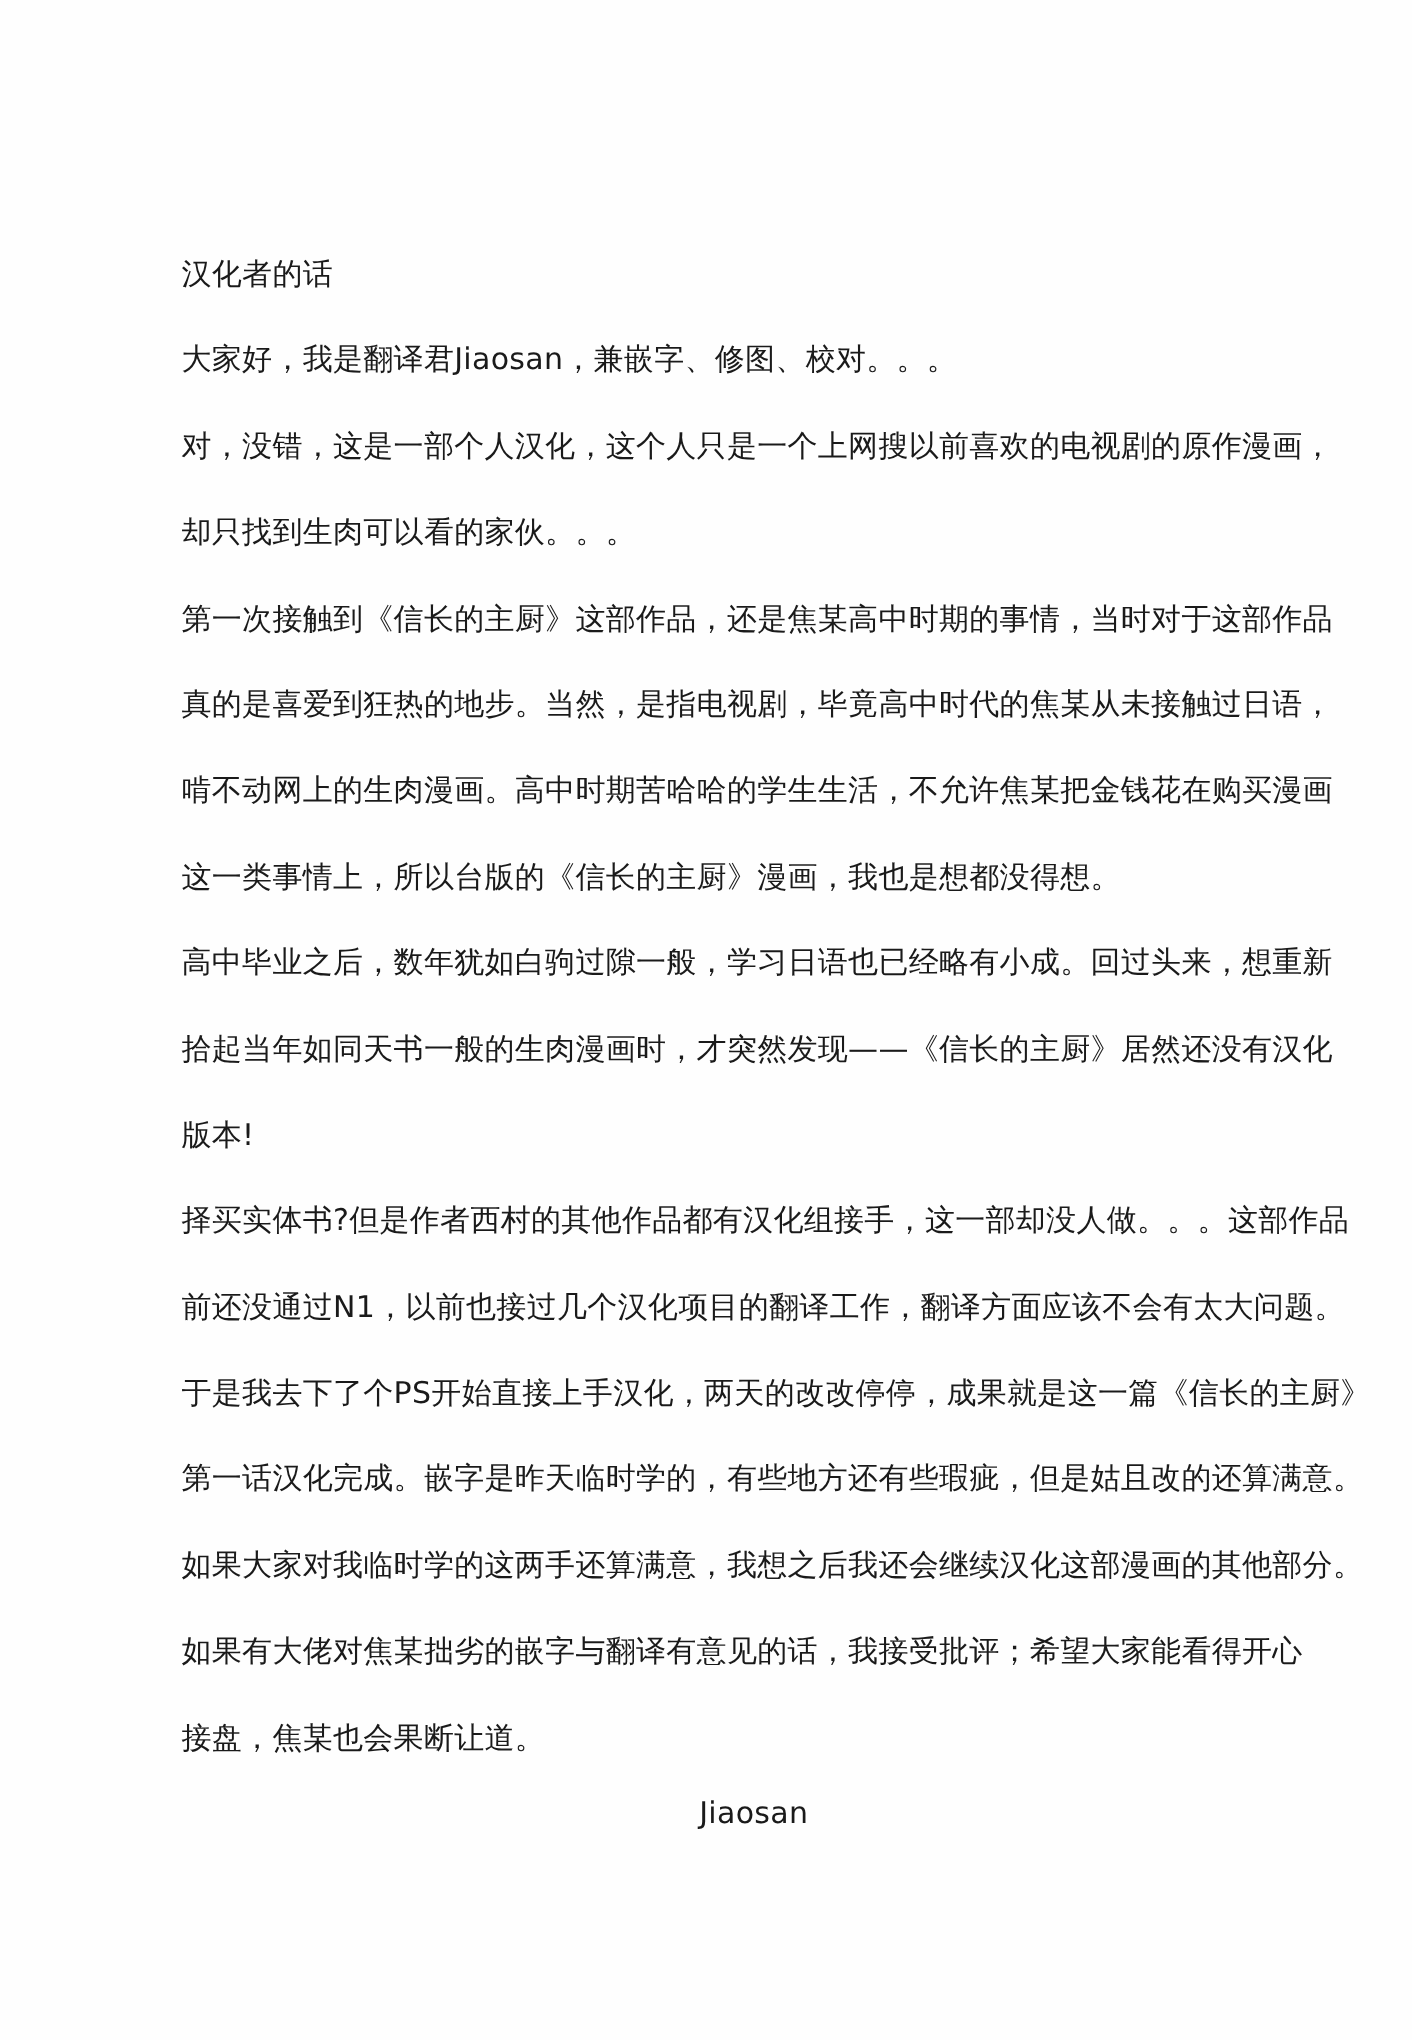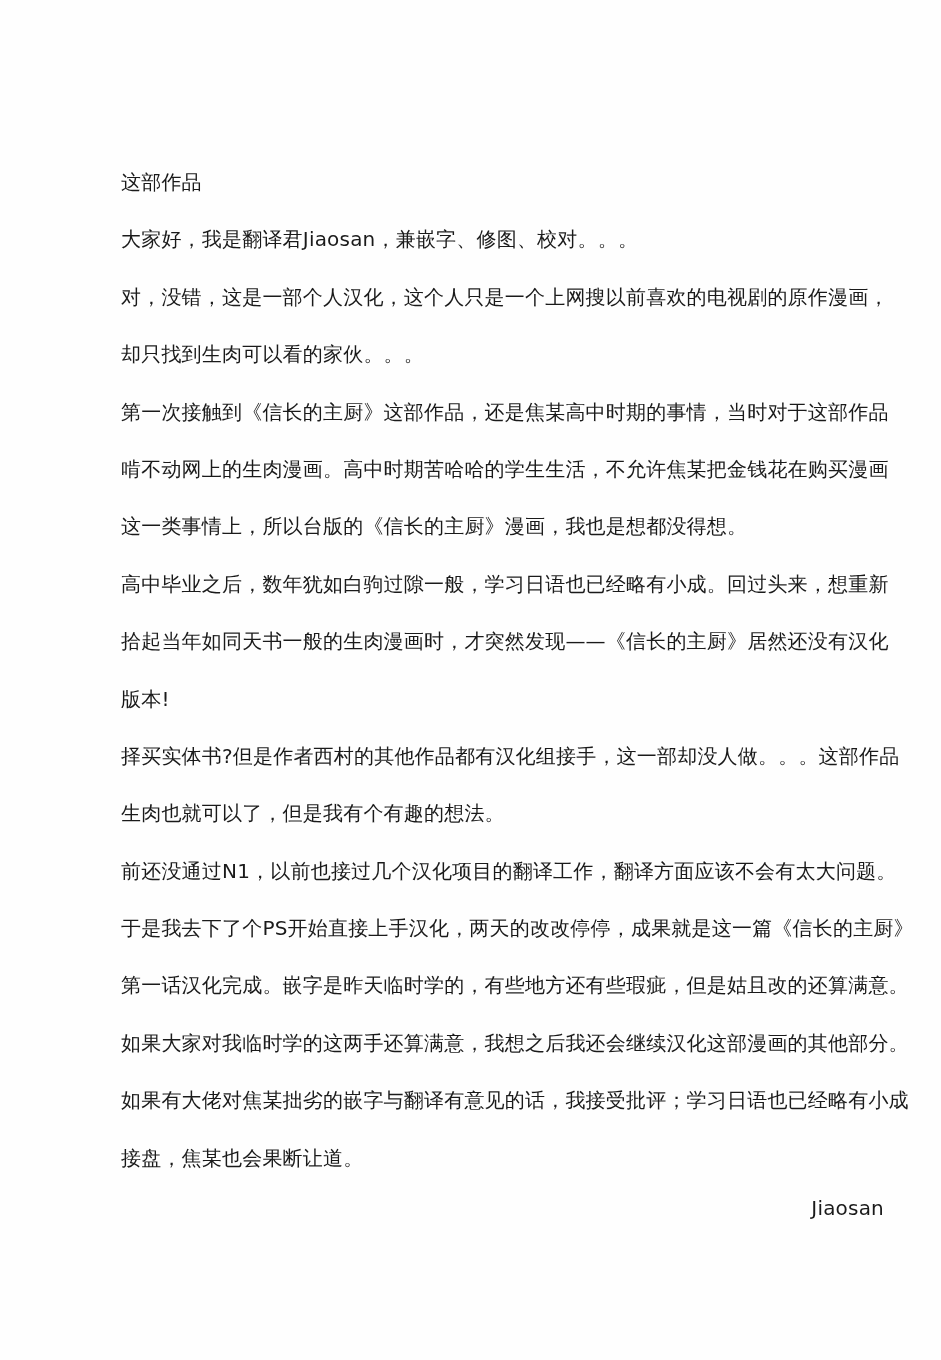--- a/index.html
+++ b/index.html
@@ -36,44 +36,44 @@
     line-height: 25.4px;
   }
   .note-line {
     height: 25.4px;
     white-space: nowrap;
     margin-top: 32px;
   }
   .note-signature {
     margin-top: 25.4px;
     height: 25.4px;
-    text-align: right;
+    text-align: center;
     padding-right: 3px;
   }
 </style>
 </head>
 <body>
 
 <main class="page">
   <section class="note">
-    <h1 class="note-title">这部作品</h1>
+    <h1 class="note-title">汉化者的话</h1>
     <div class="note-body">
       <div class="note-line">大家好，我是翻译君Jiaosan，兼嵌字、修图、校对。。。</div>
       <div class="note-line">对，没错，这是一部个人汉化，这个人只是一个上网搜以前喜欢的电视剧的原作漫画，</div>
       <div class="note-line">却只找到生肉可以看的家伙。。。</div>
       <div class="note-line">第一次接触到《信长的主厨》这部作品，还是焦某高中时期的事情，当时对于这部作品</div>
+      <div class="note-line">真的是喜爱到狂热的地步。当然，是指电视剧，毕竟高中时代的焦某从未接触过日语，</div>
       <div class="note-line">啃不动网上的生肉漫画。高中时期苦哈哈的学生生活，不允许焦某把金钱花在购买漫画</div>
       <div class="note-line">这一类事情上，所以台版的《信长的主厨》漫画，我也是想都没得想。</div>
       <div class="note-line">高中毕业之后，数年犹如白驹过隙一般，学习日语也已经略有小成。回过头来，想重新</div>
       <div class="note-line">拾起当年如同天书一般的生肉漫画时，才突然发现——《信长的主厨》居然还没有汉化</div>
       <div class="note-line">版本!</div>
       <div class="note-line">择买实体书?但是作者西村的其他作品都有汉化组接手，这一部却没人做。。。这部作品</div>
-      <div class="note-line">生肉也就可以了，但是我有个有趣的想法。</div>
       <div class="note-line">前还没通过N1，以前也接过几个汉化项目的翻译工作，翻译方面应该不会有太大问题。</div>
       <div class="note-line">于是我去下了个PS开始直接上手汉化，两天的改改停停，成果就是这一篇《信长的主厨》</div>
       <div class="note-line">第一话汉化完成。嵌字是昨天临时学的，有些地方还有些瑕疵，但是姑且改的还算满意。</div>
       <div class="note-line">如果大家对我临时学的这两手还算满意，我想之后我还会继续汉化这部漫画的其他部分。</div>
-      <div class="note-line">如果有大佬对焦某拙劣的嵌字与翻译有意见的话，我接受批评；学习日语也已经略有小成</div>
+      <div class="note-line">如果有大佬对焦某拙劣的嵌字与翻译有意见的话，我接受批评；希望大家能看得开心</div>
       <div class="note-line">接盘，焦某也会果断让道。</div>
     </div>
     <div class="note-signature">Jiaosan</div>
   </section>
 </main>
 
 </body></html>

